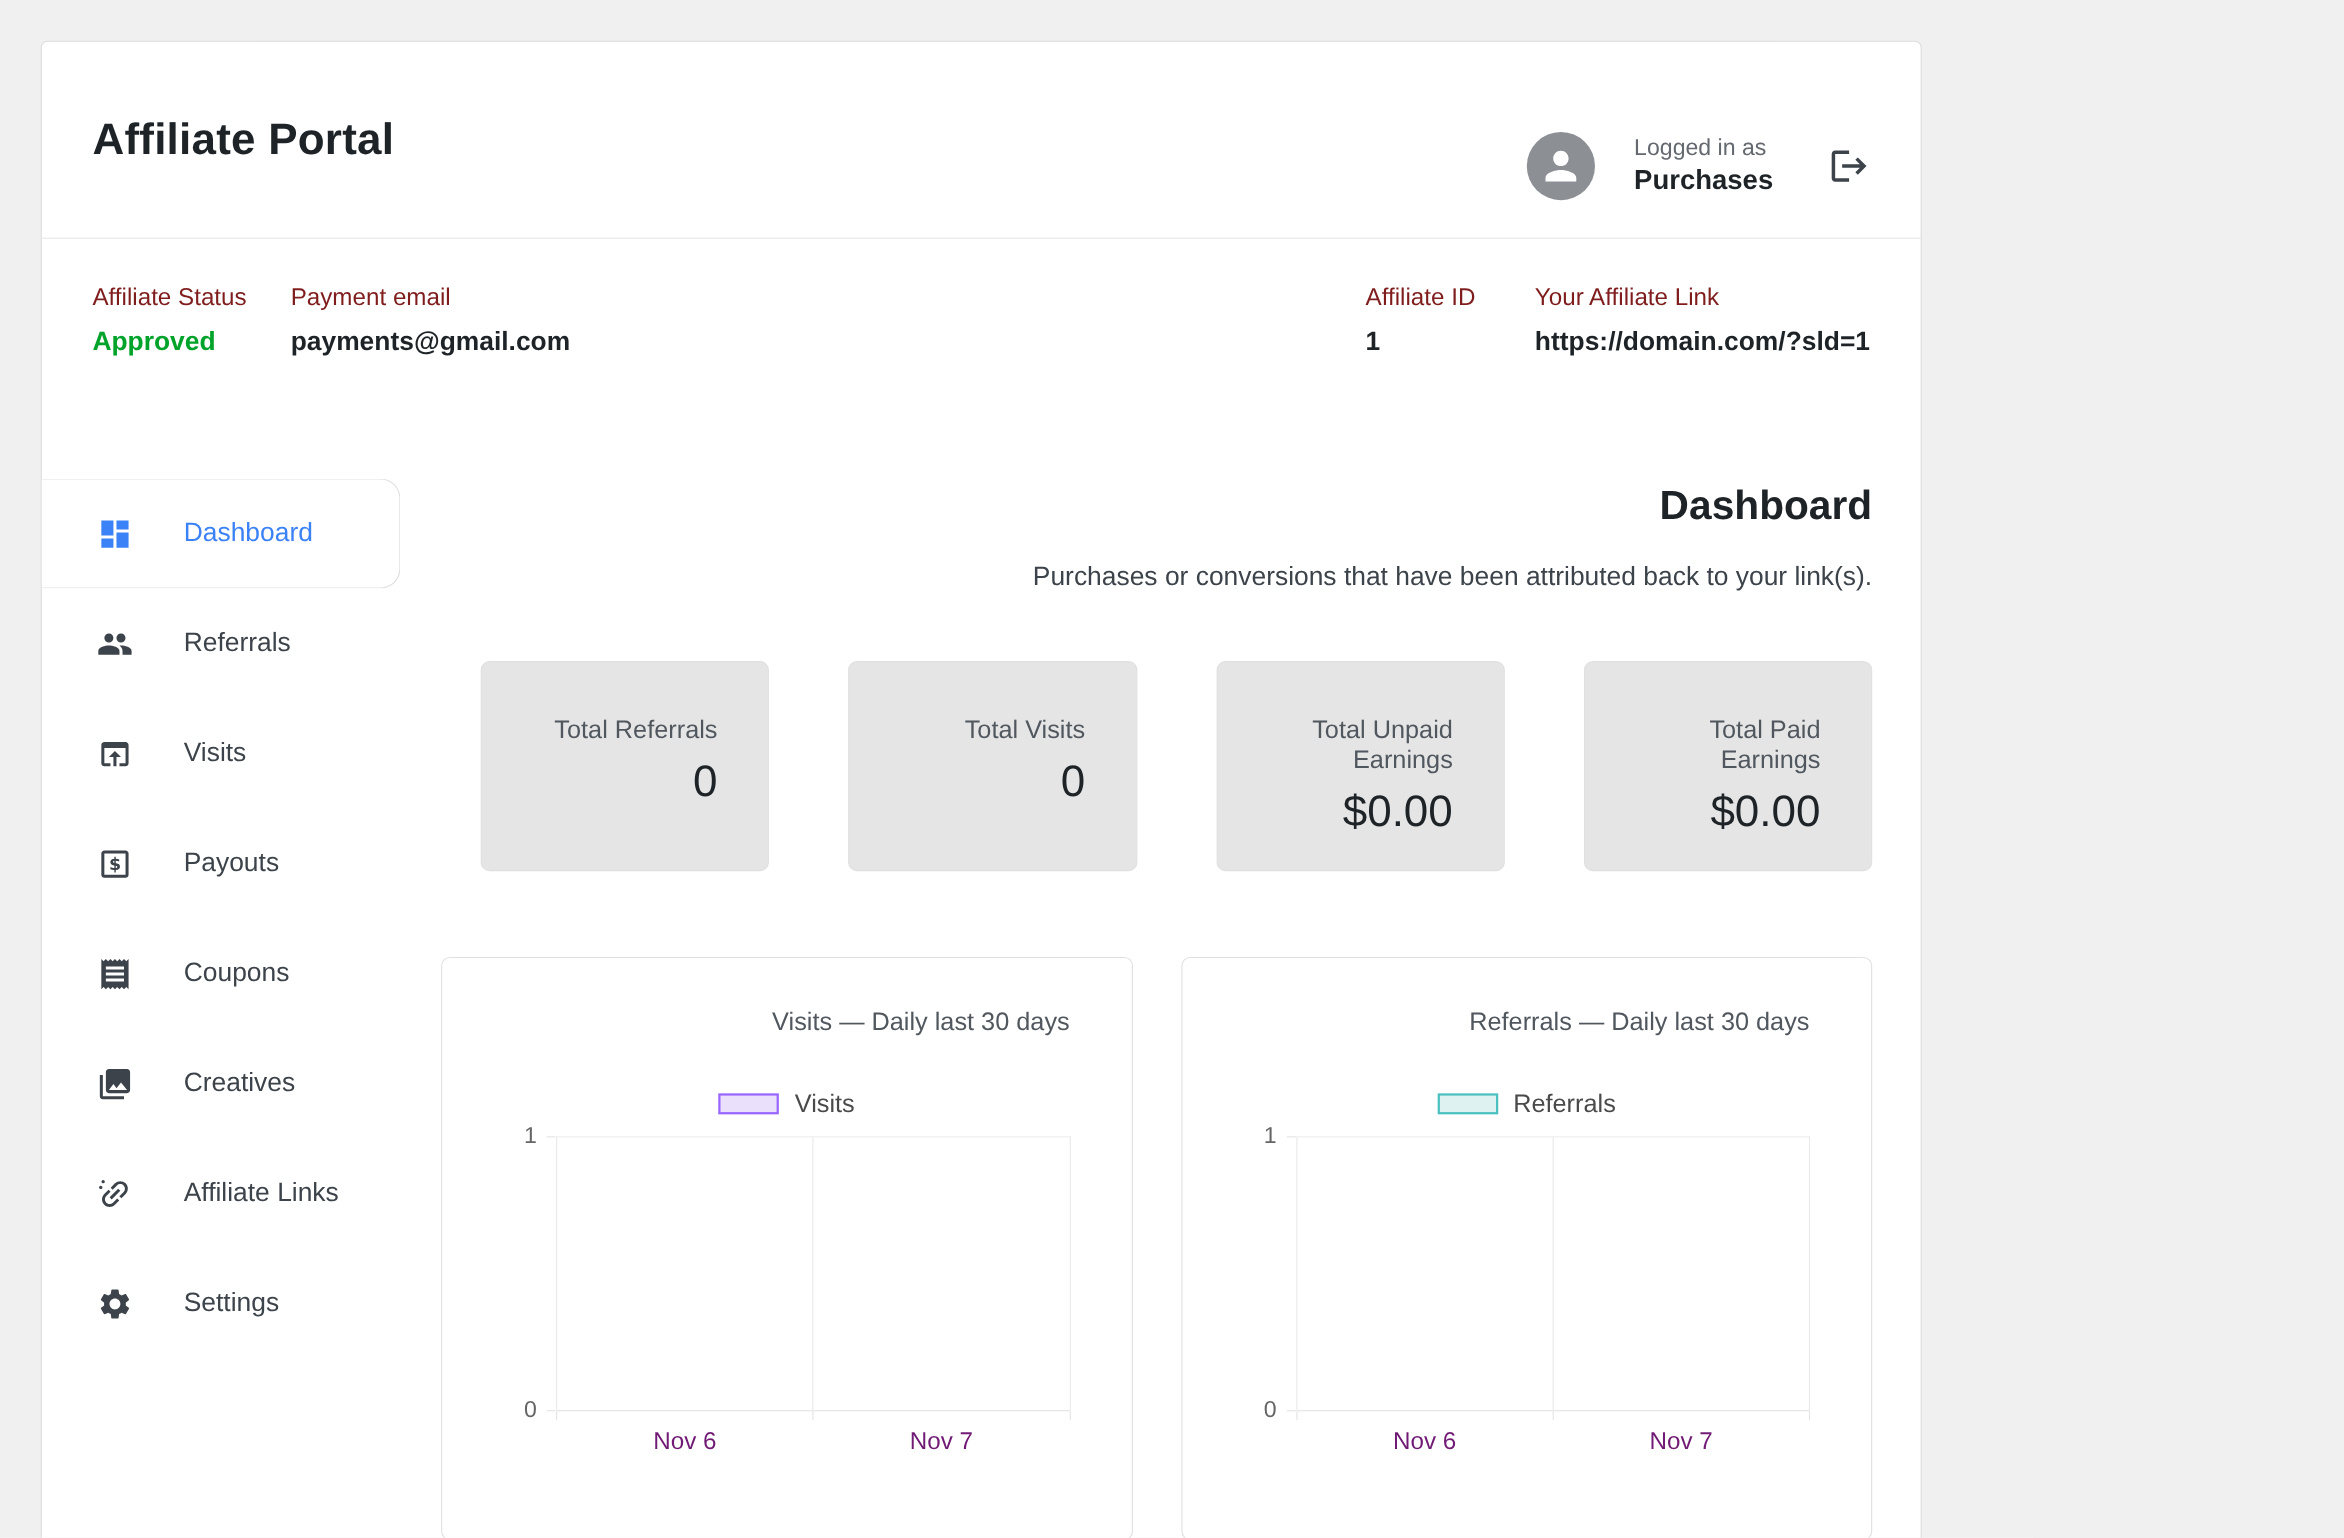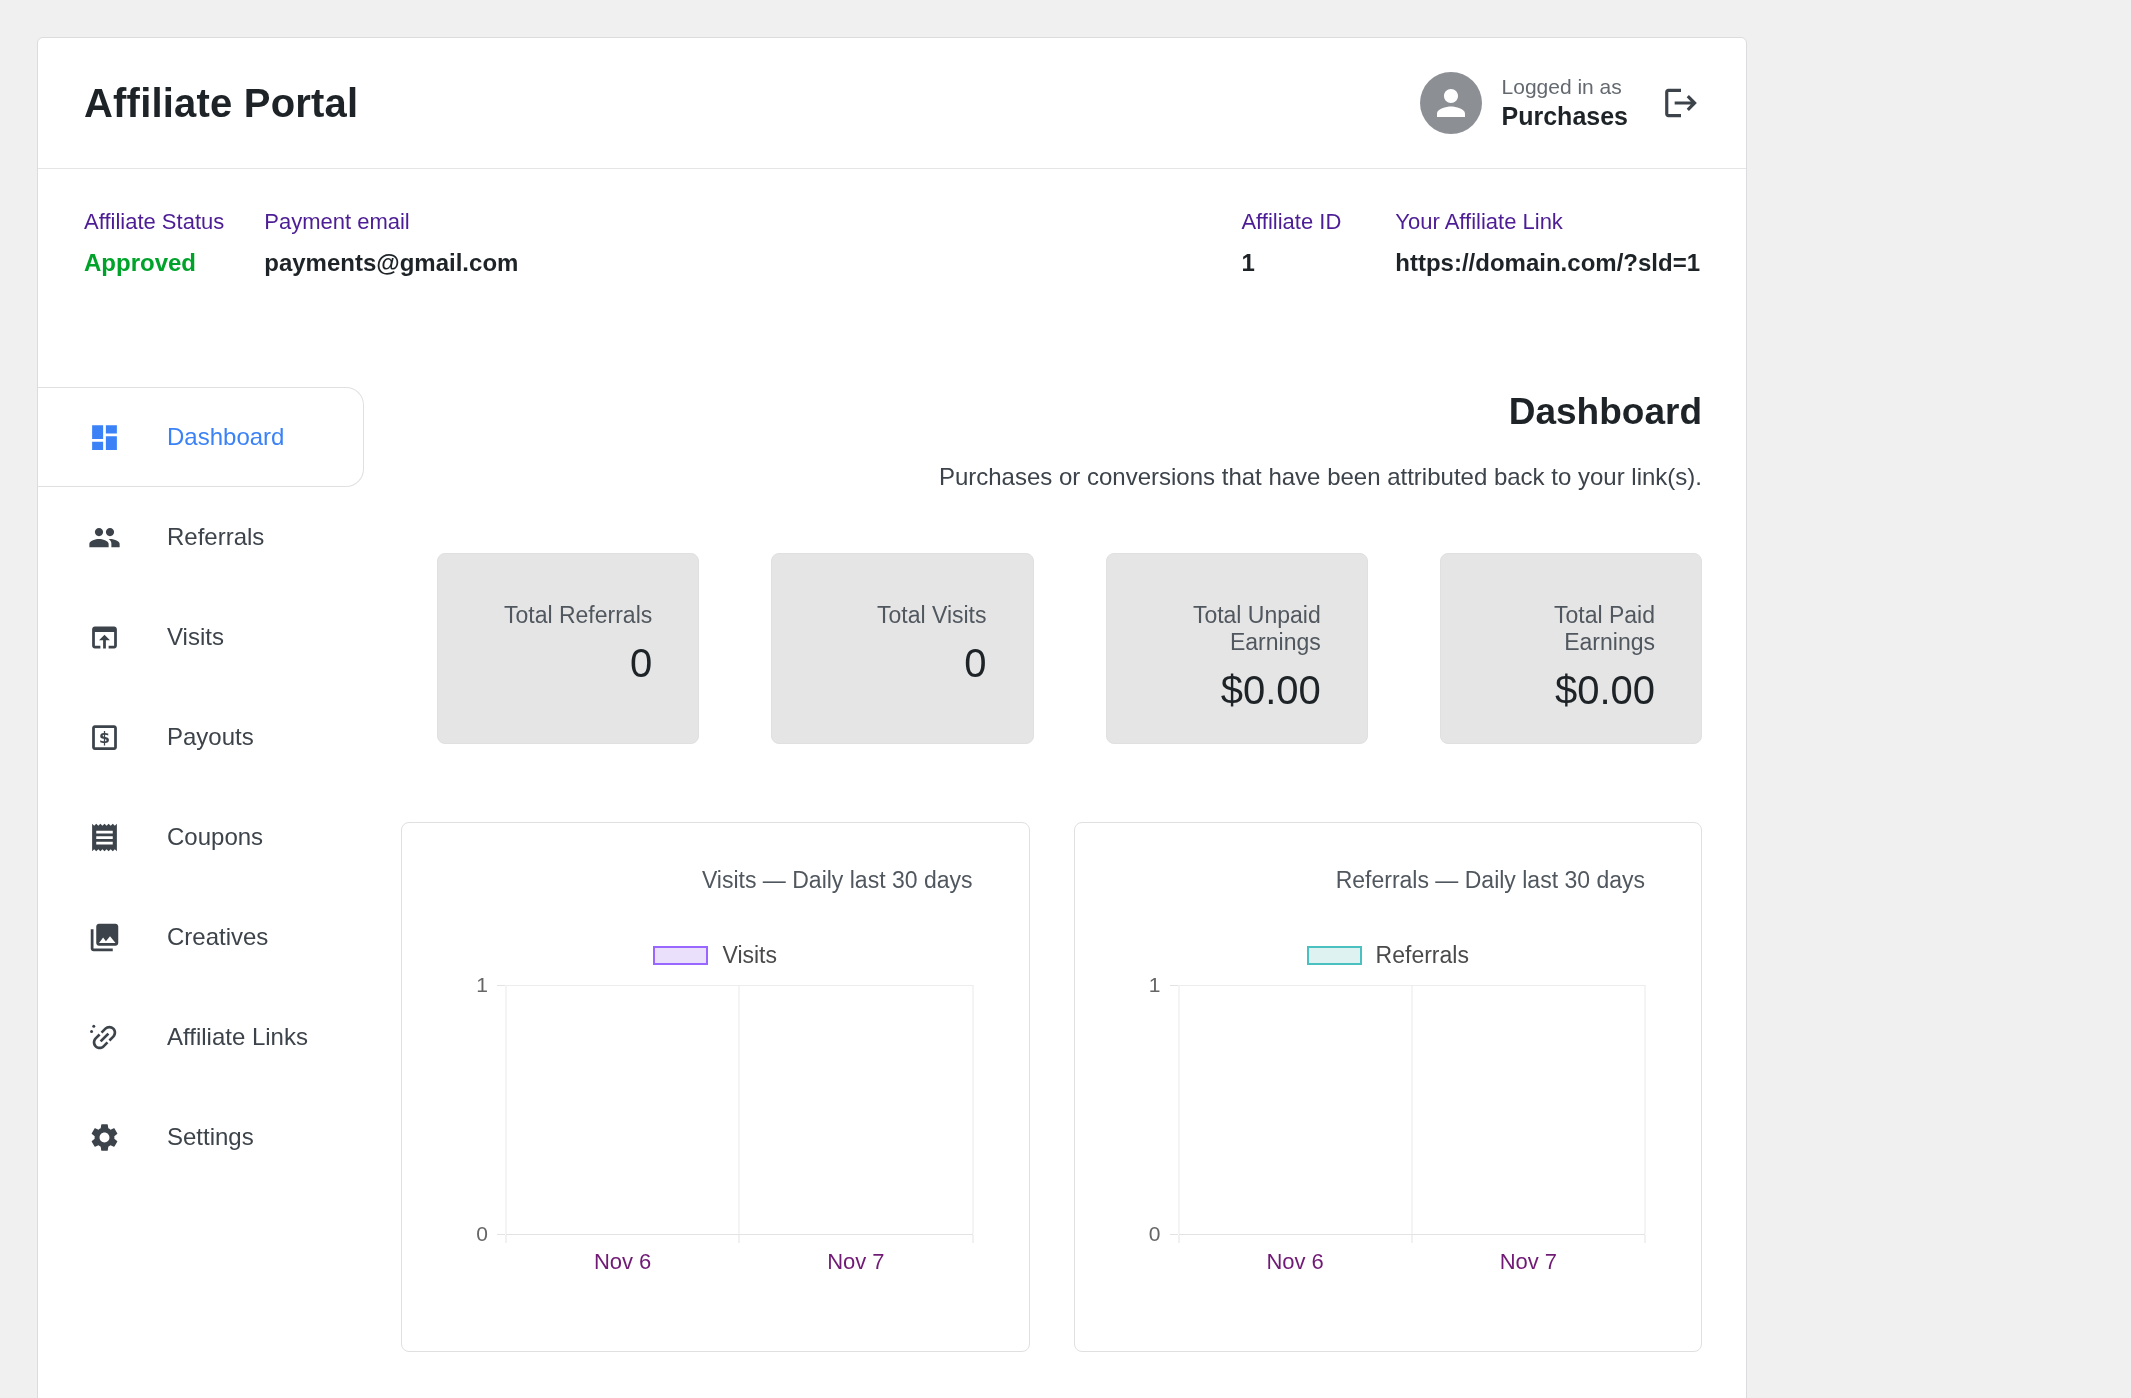--- a/index.html
+++ b/index.html
@@ -24,36 +24,36 @@
 
   
   .header {
     display: flex;
     justify-content: space-between;
     align-items: center;
     padding: 34px 46px;
     border-bottom: 1px solid #e5e5e5;
   }
   .page-title { font-size: 40px; font-weight: 700; color: #1d2327; letter-spacing: 0.2px; }
-  .user-area { display: flex; align-items: center; gap: 20px; }
+  .user-area { display: flex; align-items: center; gap: 36px; margin-top: 48px; }
   .avatar {
     width: 62px; height: 62px; border-radius: 50%;
     background: #8c8f94; display: flex; align-items: center; justify-content: center;
     flex-shrink: 0;
   }
   .avatar svg { width: 42px; height: 42px; fill: #ffffff; }
   .user-text { display: flex; flex-direction: column; line-height: 1.3; }
   .logged-in-as { font-size: 21px; color: #646970; }
   .username { font-size: 25px; font-weight: 700; color: #1d2327; }
   .logout-btn { background: none; border: none; padding: 0; margin-left: 14px; cursor: pointer; color: #3c434a; display: flex; }
   .logout-btn svg { width: 38px; height: 38px; fill: currentColor; }
 
   
   .info-bar { display: flex; gap: 40px; padding: 40px 46px 50px; }
-  .info-field .label { font-size: 22px; color: #4c1d95; margin-bottom: 14px; }
+  .info-field .label { font-size: 22px; color: #7f1d1d; margin-bottom: 14px; }
   .info-field .value { font-size: 24px; font-weight: 600; color: #1d2327; }
   .info-field .value.approved { color: #00a32a; }
   .push { margin-left: auto; }
   .gap-lg { margin-right: 14px; }
 
   
   .layout { display: flex; align-items: flex-start; margin-top: 60px; padding-bottom: 52px; text-align: right; }
   .sidebar { width: 326px; flex-shrink: 0; display: flex; flex-direction: column; }
   .side-item {
     height: 100px; display: flex; align-items: center;

